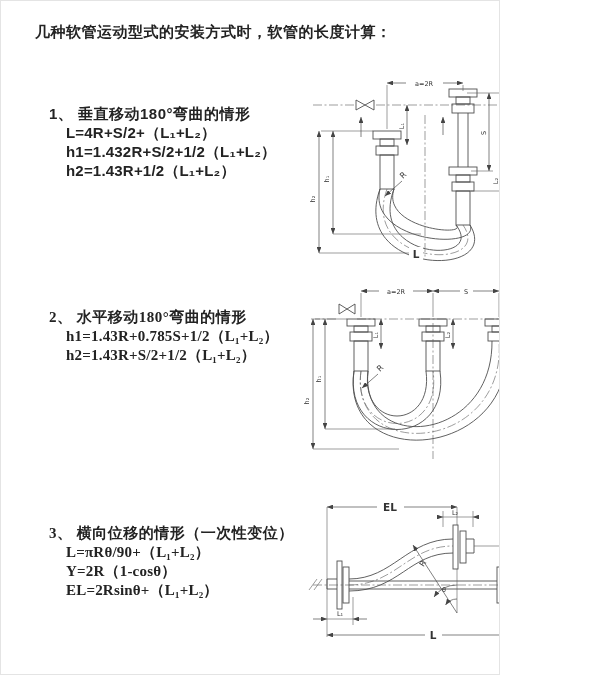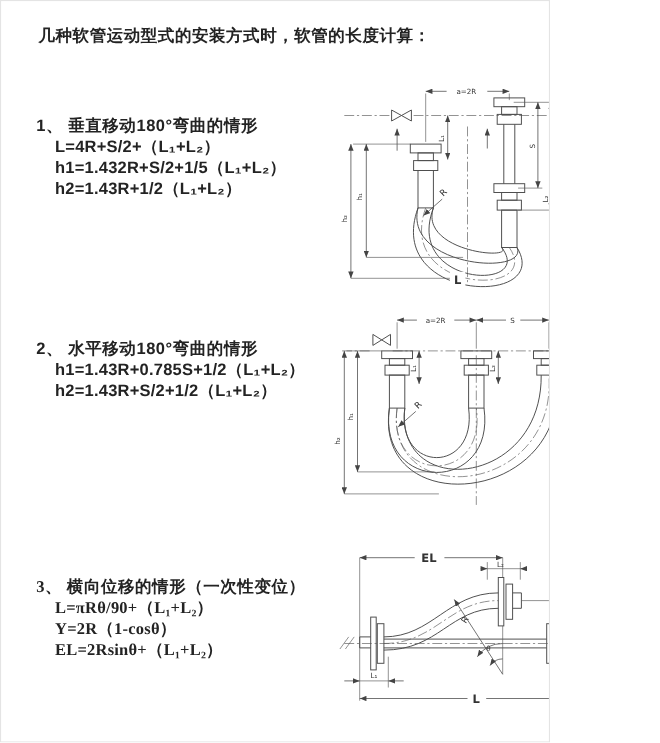--- a/index.html
+++ b/index.html
@@ -5,48 +5,48 @@
   html,body{margin:0;padding:0;background:#fff;}
   .page{
     position:relative;width:500px;height:675px;background:#ffffff;
     font-family:"Liberation Sans","DejaVu Sans",sans-serif;color:#232323;
     overflow:hidden;border:1px solid #e4e4e4;box-sizing:border-box;
   }
   .title{
     position:absolute;left:34px;top:22px;font-size:15px;font-weight:bold;
     letter-spacing:0.5px;white-space:nowrap;
   }
-  .section{position:absolute;left:32px;width:280px;}
+  .section{position:absolute;left:48px;width:280px;}
   .sec-head{font-size:15px;font-weight:bold;letter-spacing:0.5px;white-space:nowrap;}
   .formula{
     margin-left:17px;font-size:15px;font-weight:bold;
     white-space:nowrap;letter-spacing:0.2px;
   }
-  #sec1{top:104px;} #sec2{top:307px;} #sec3{top:523px;font-family:Liberation Serif, serif;}
+  #sec1{top:104px;} #sec2{top:307px;font-family:Liberation Serif, serif;} #sec3{top:523px;font-family:Liberation Serif, serif;}
   .diagram{position:absolute;}
   #dia1{left:302px;top:68px;} #dia2{left:302px;top:278px;} #dia3{left:296px;top:494px;}
   svg{display:block;}
   svg .ln{stroke:#4f4f4f;stroke-width:0.9;fill:none;}
   svg .thin{stroke:#5a5a5a;stroke-width:0.6;fill:none;}
   svg .cl{stroke:#5a5a5a;stroke-width:0.6;fill:none;stroke-dasharray:9 2.5 2 2.5;}
   svg .dim{stroke:#4a4a4a;stroke-width:0.7;fill:none;}
   svg text{fill:#333;font-family:"DejaVu Sans","Liberation Sans",sans-serif;}
   .lab{font-size:8px;} .lab-s{font-size:6.5px;} .lab-b{font-size:10.5px;font-weight:bold;}
 </style>
 </head>
 <body>
 
 <div class="page">
 
   <div class="title">几种软管运动型式的安装方式时，软管的长度计算：</div>
 
   <div class="section" id="sec1">
     <div class="sec-head">1、 垂直移动180°弯曲的情形</div>
     <div class="formula">L=4R+S/2+（L₁+L₂）</div>
-    <div class="formula">h1=1.432R+S/2+1/5（L₁+L₂）</div>
+    <div class="formula">h1=1.432R+S/2+1/2（L₁+L₂）</div>
     <div class="formula">h2=1.43R+1/2（L₁+L₂）</div>
   </div>
 
   <div class="section" id="sec2">
     <div class="sec-head">2、 水平移动180°弯曲的情形</div>
     <div class="formula">h1=1.43R+0.785S+1/2（L₁+L₂）</div>
     <div class="formula">h2=1.43R+S/2+1/2（L₁+L₂）</div>
   </div>
 
   <div class="section" id="sec3">

